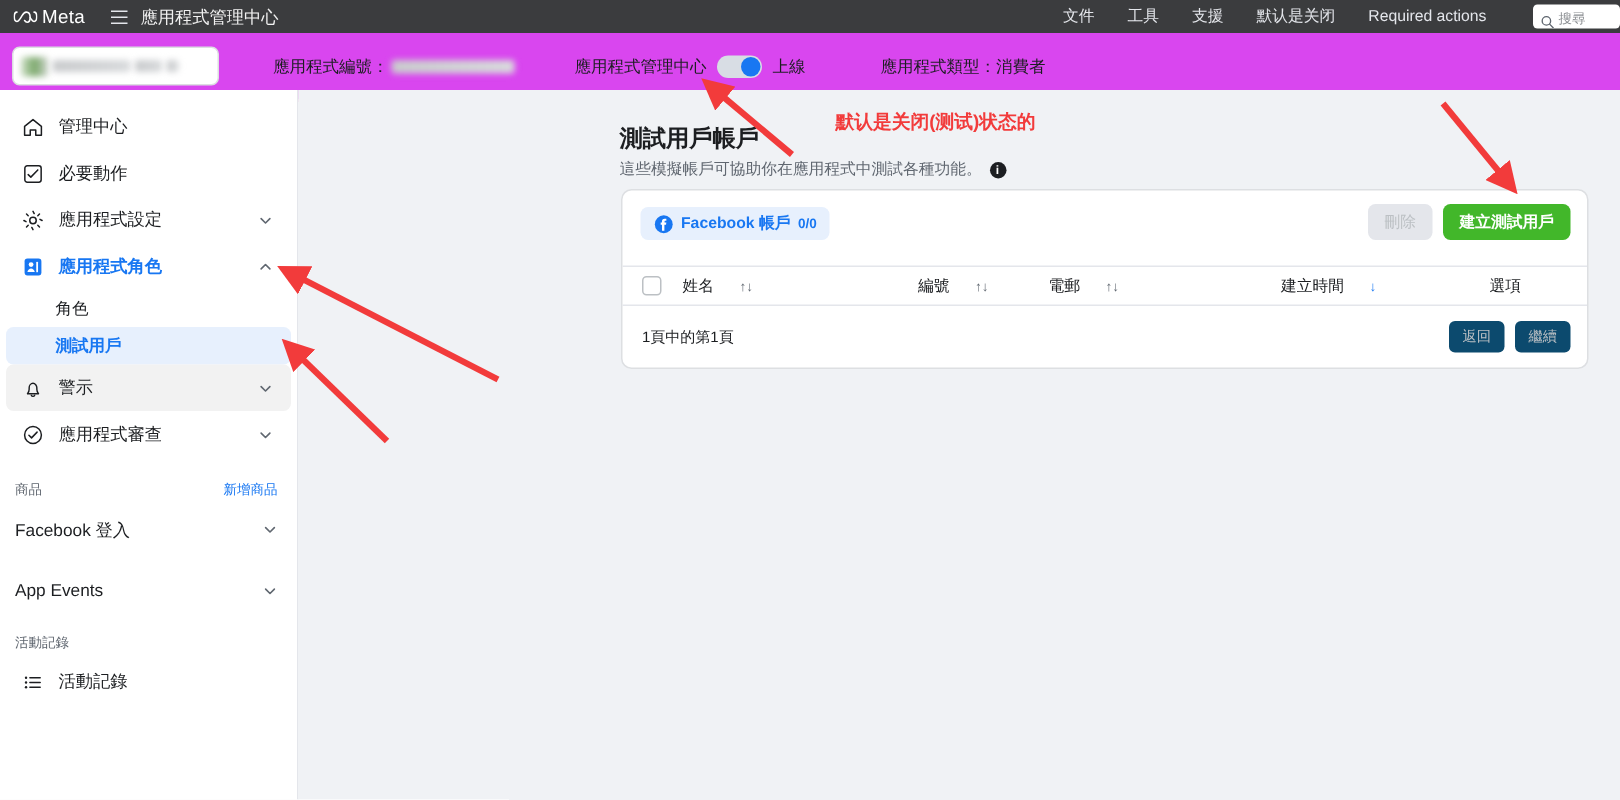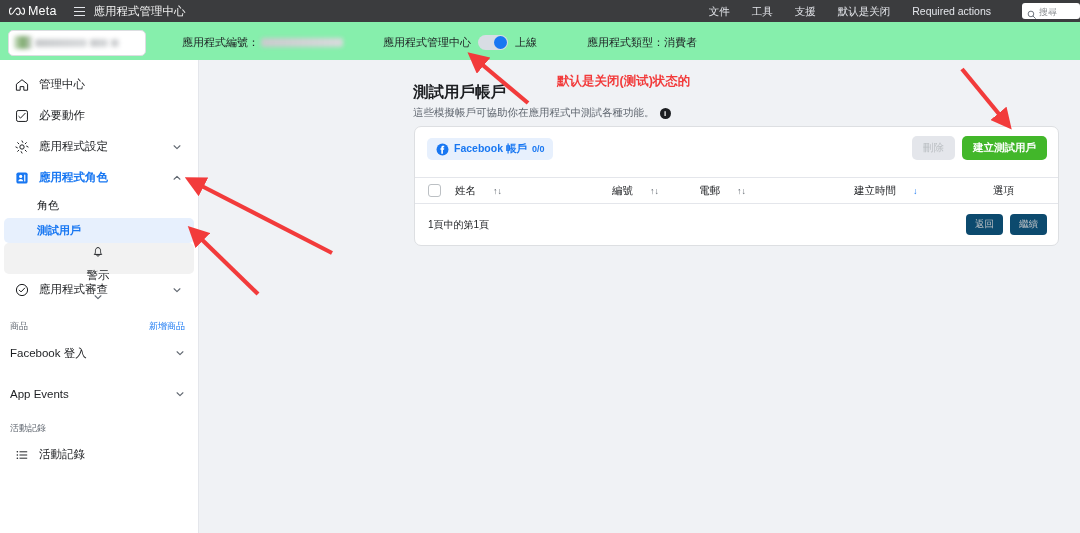--- a/index.html
+++ b/index.html
@@ -31,21 +31,21 @@
   .topsearch {
     width: 58px; height: 16px; background: #fff; border-radius: 3px;
     margin-left: 20px; display: flex; align-items: flex-end; gap: 3px;
     padding-left: 5px; overflow: hidden;
   }
   .topsearch .ph { font-size: 9px; color: #8a8d91; white-space: nowrap; }
 
   
   .subbar {
     position: absolute; left: 0; top: 22px; width: 1080px; height: 46px;
-    background: #86efac; border-bottom: 5px solid #f9a8d4;
+    background: #d946ef; border-bottom: 2px solid #f9a8d4;
     display: flex; align-items: center;
   }
   .app-pill {
     margin-left: 8px; width: 138px; height: 26px;
     border: 1px solid #dcdee1; border-radius: 5px; background: #fff;
     display: flex; align-items: center; padding: 0 5px; gap: 3px;
   }
   .blur { border-radius: 2px; filter: blur(2.2px); }
   .b-green { width: 18px; height: 13px; background: linear-gradient(90deg,#cfe0c8,#7aa86a,#cfd4cf); }
   .b-gray  { height: 8px; background: linear-gradient(90deg,#c9cbcd,#d8dadc); }
@@ -72,21 +72,21 @@
   }
   .nav-item {
     height: 31px; display: flex; align-items: center; gap: 9px;
     padding: 0 12px 0 10px; margin: 0 4px; border-radius: 5px;
     font-size: 11.5px; color: #1c1e21; cursor: pointer; font-family: Liberation Mono, monospace;
   }
   .nav-item .ico { width: 16px; height: 16px; flex: none; display: block; }
   .nav-item .txt { flex: 1; white-space: nowrap; }
   .chev { width: 10px; height: 10px; flex: none; color: #606770; }
   .nav-item.active { color: #1877f2; font-weight: bold; }
-  .nav-item.hoverbg { background: #f2f2f2; flex-direction: column; }
+  .nav-item.hoverbg { background: #f2f2f2; }
   .sub-item {
     height: 25px; display: flex; align-items: center; padding-left: 33px;
     margin: 0 4px; border-radius: 5px; font-size: 11px; color: #1c1e21; cursor: pointer;
   }
   .sub-item.selected { background: #e7f0fd; color: #1877f2; font-weight: bold; }
   .section-row {
     display: flex; align-items: center; justify-content: space-between;
     padding: 0 13px 0 10px; height: 22px; margin-top: 10px;
   }
   .section-title { font-size: 9px; color: #606770; }

